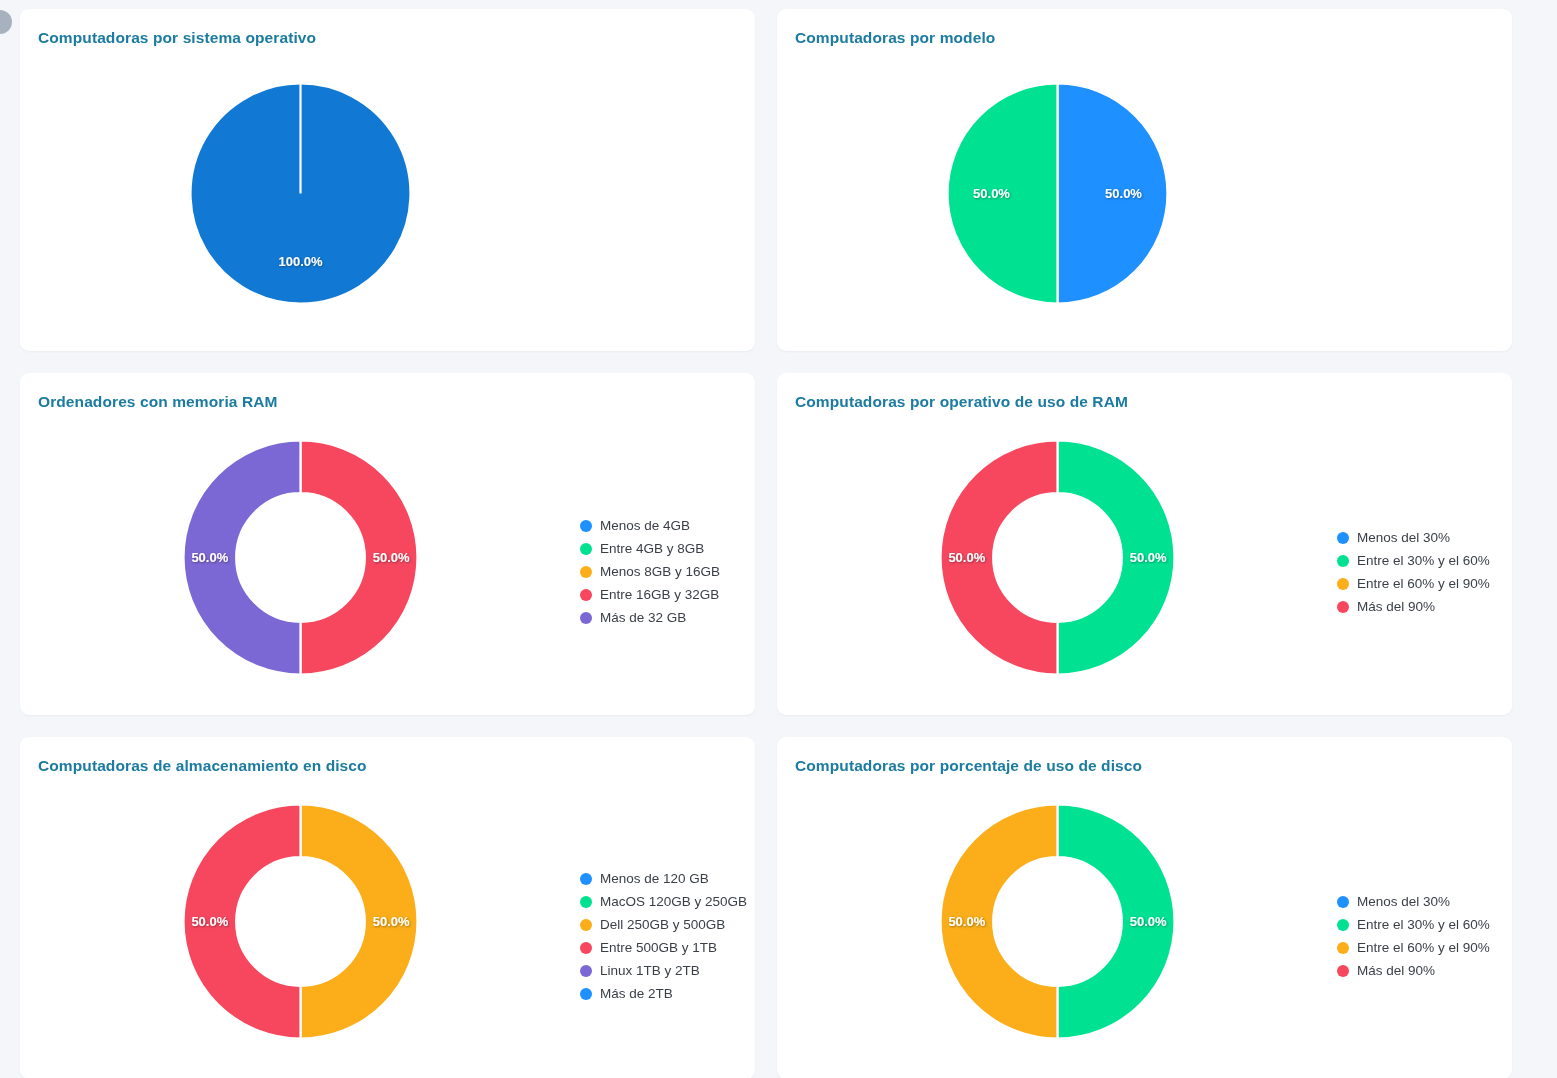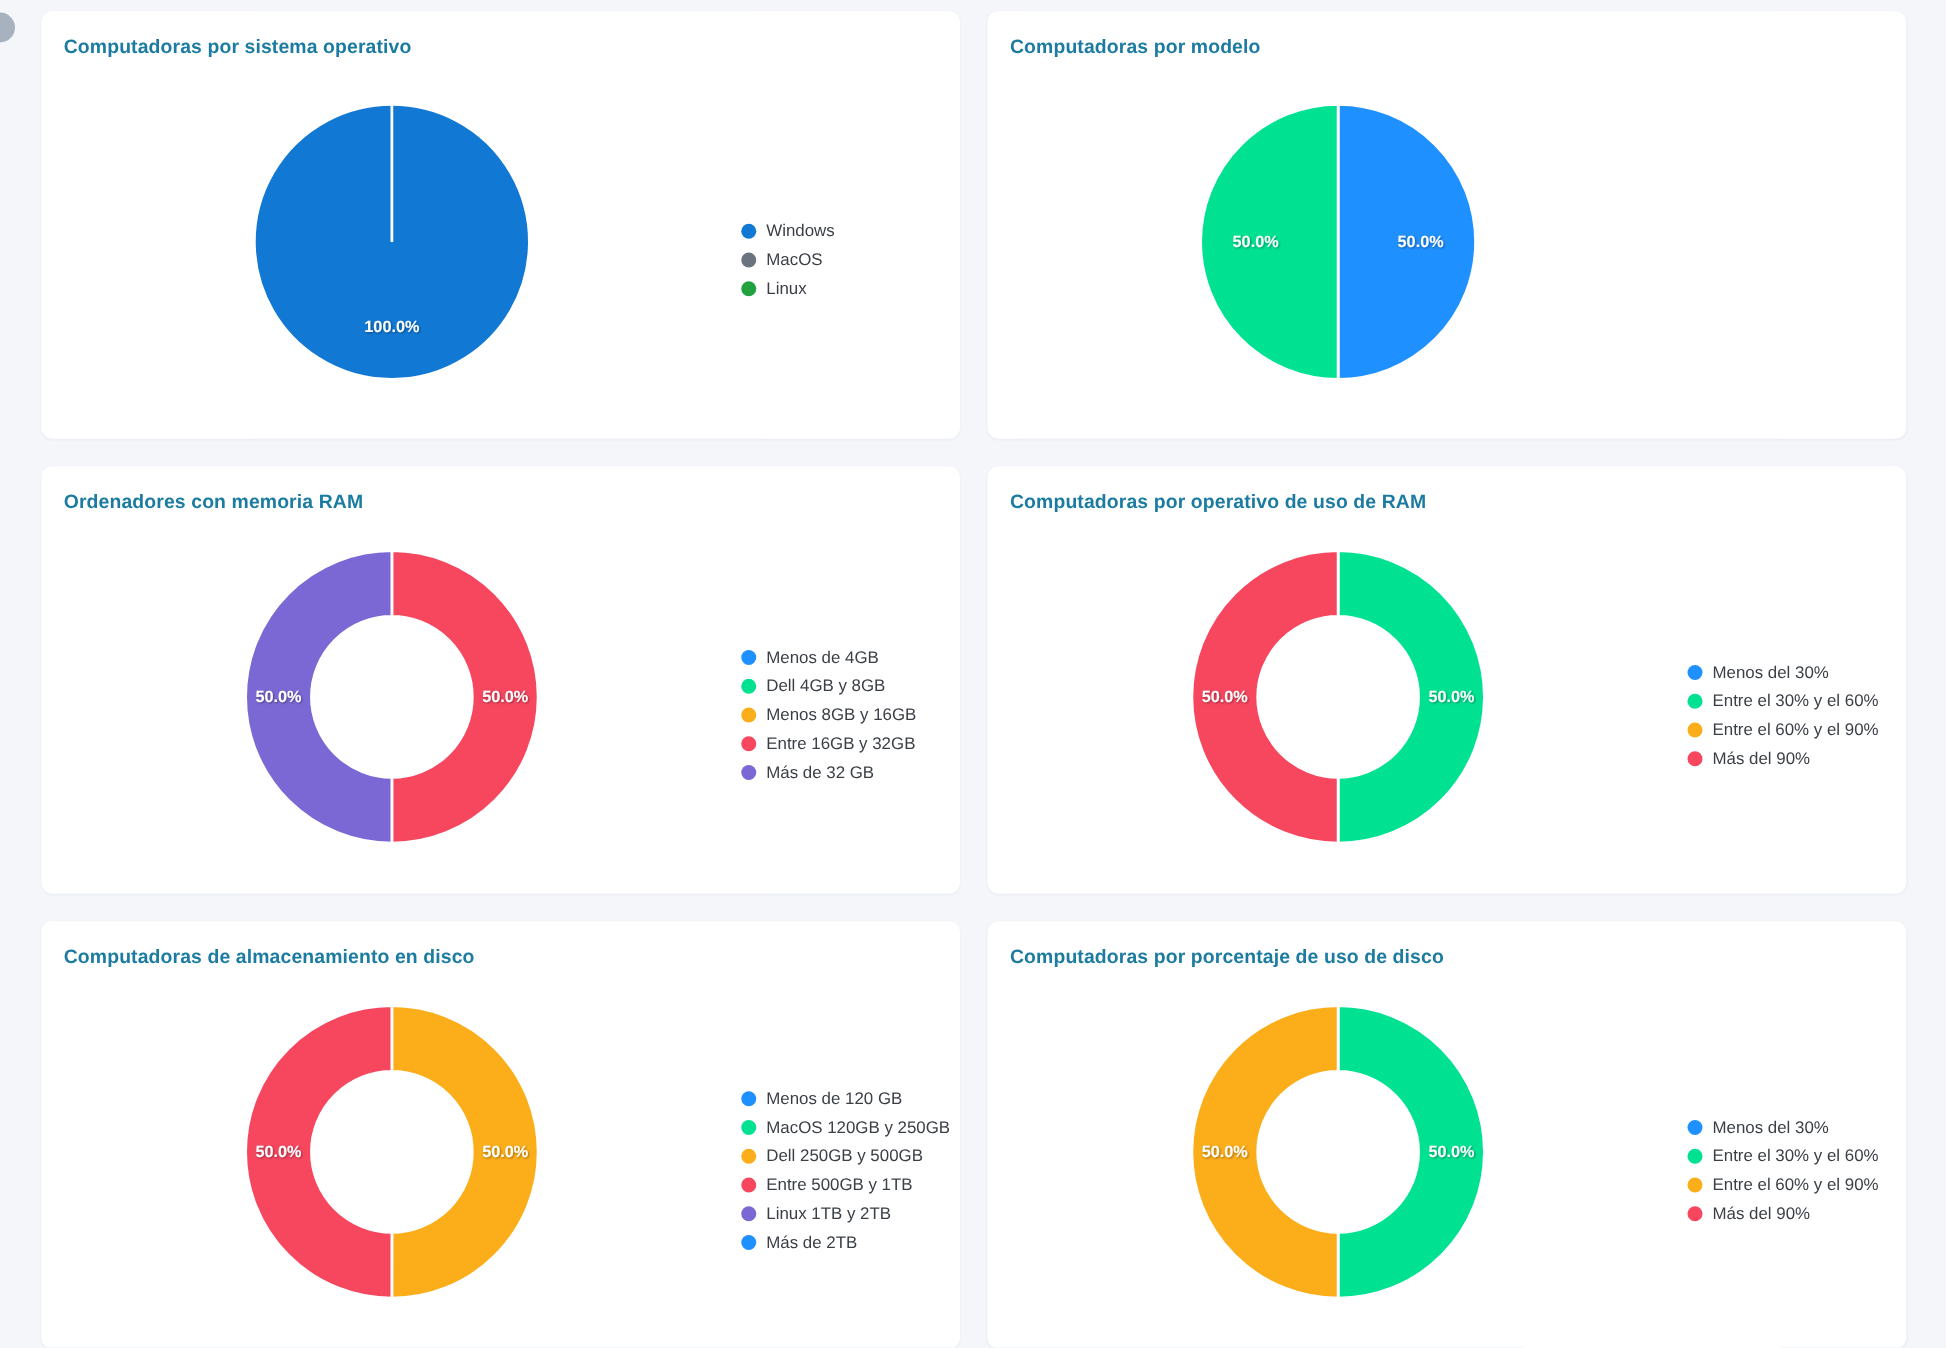--- a/index.html
+++ b/index.html
@@ -26,21 +26,21 @@
     top: 10px;
     width: 24px;
     height: 24px;
     border-radius: 50%;
     background: #9aa6b5;
     opacity: .85;
   }
 
   .grid {
     position: absolute;
-    left: 33px;
+    left: 20px;
     top: 9px;
     width: 1492px;
     display: grid;
     grid-template-columns: 735px 735px;
     column-gap: 22px;
     row-gap: 19px;
     gap: 22px;
   }
 
   .card {
@@ -130,34 +130,20 @@
               <defs>
                 <filter id="lblshadow0" x="-50%" y="-50%" width="200%" height="200%">
                   <feDropShadow dx="0.8" dy="0.8" stdDeviation="0.9" flood-color="#00000066"></feDropShadow>
                 </filter>
               </defs>
               <path d="M 127.5 17.5 A 110 110 0 1 1 127.49 17.5 Z" fill="#1178d4" stroke="#ffffff" stroke-width="2.2" fill-rule="evenodd"></path>
               <line x1="127.5" y1="17.5" x2="127.5" y2="127.5" stroke="#ffffff" stroke-width="2.2"></line>
               <text x="127.5" y="199.7" text-anchor="middle" class="slice-label" filter="url(#lblshadow0)">100.0%</text>
             </svg>
           </div>
-          <div class="legend">
-            <div class="legend-item">
-              <span class="legend-dot" style="background: rgb(17, 120, 212);"></span>
-              <span>Windows</span>
-            </div>
-            <div class="legend-item">
-              <span class="legend-dot" style="background: rgb(107, 114, 128);"></span>
-              <span>MacOS</span>
-            </div>
-            <div class="legend-item">
-              <span class="legend-dot" style="background: rgb(34, 161, 63);"></span>
-              <span>Linux</span>
-            </div>
-          </div>
         </div>
       </div>
       <div class="card">
         <div class="card-title">Computadoras por modelo</div>
         <div class="chart-area">
           <div class="chart-slot">
             <svg width="255" height="255" viewBox="0 0 255 255" class="chart-svg">
               <defs>
                 <filter id="lblshadow1" x="-50%" y="-50%" width="200%" height="200%">
                   <feDropShadow dx="0.8" dy="0.8" stdDeviation="0.9" flood-color="#00000066"></feDropShadow>
@@ -187,21 +173,21 @@
               <text x="36.82499999999999" y="131.5" text-anchor="middle" class="slice-label" filter="url(#lblshadow2)">50.0%</text>
             </svg>
           </div>
           <div class="legend">
             <div class="legend-item">
               <span class="legend-dot" style="background: rgb(30, 144, 255);"></span>
               <span>Menos de 4GB</span>
             </div>
             <div class="legend-item">
               <span class="legend-dot" style="background: rgb(0, 226, 145);"></span>
-              <span>Dell 4GB y 8GB</span>
+              <span>Entre 4GB y 8GB</span>
             </div>
             <div class="legend-item">
               <span class="legend-dot" style="background: rgb(251, 174, 26);"></span>
               <span>Menos 8GB y 16GB</span>
             </div>
             <div class="legend-item">
               <span class="legend-dot" style="background: rgb(246, 71, 95);"></span>
               <span>Entre 16GB y 32GB</span>
             </div>
             <div class="legend-item">

